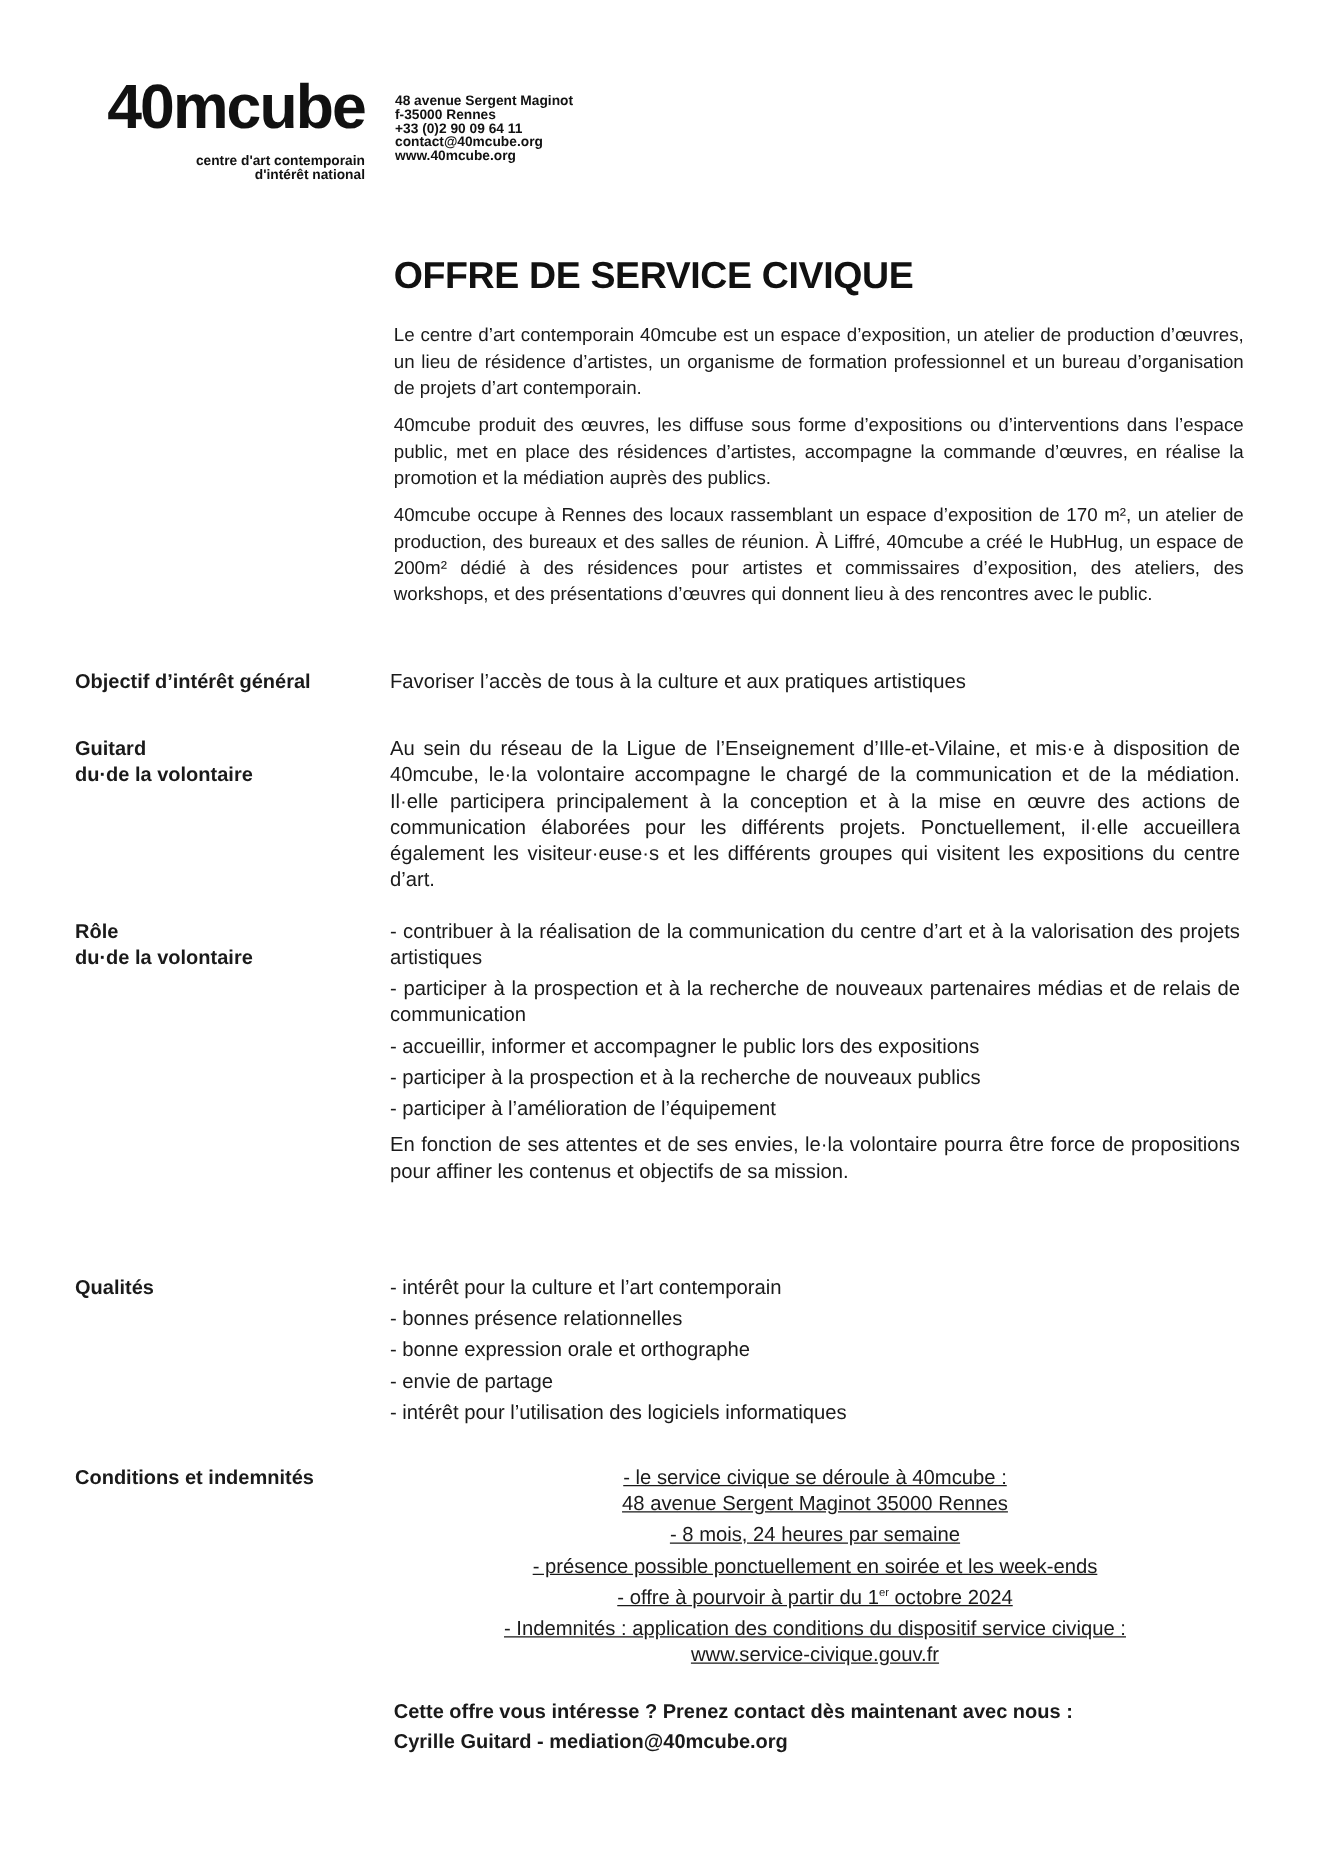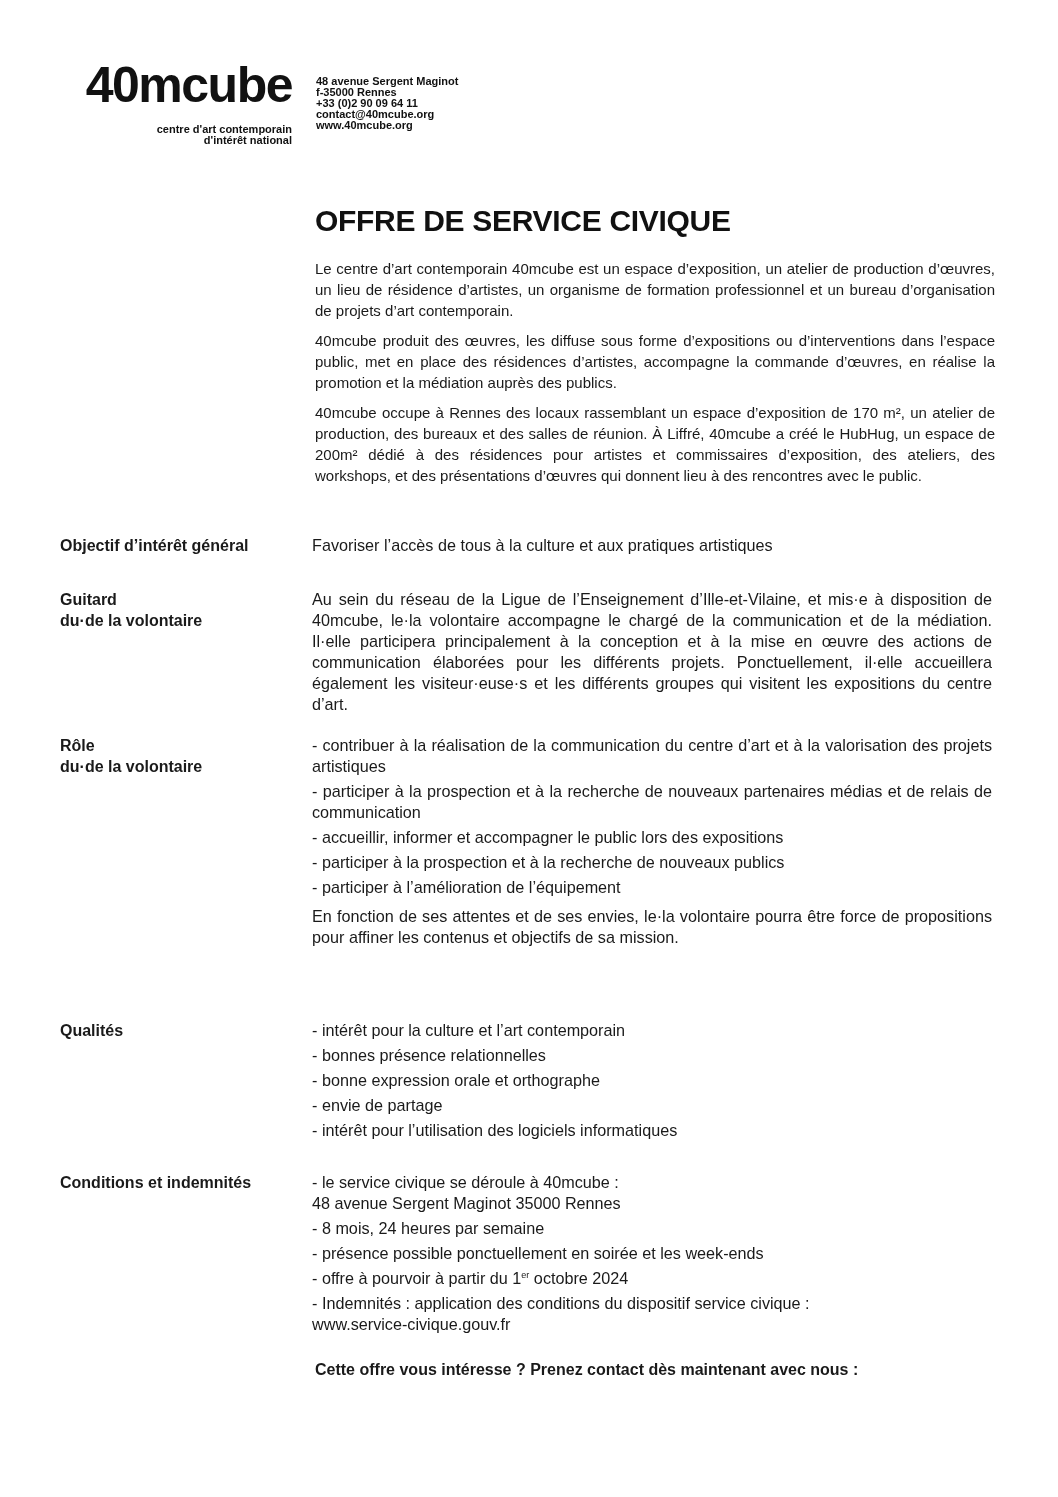--- a/index.html
+++ b/index.html
@@ -98,30 +98,31 @@
     <p>- bonne expression orale et orthographe</p>
     <p>- envie de partage</p>
     <p>- intérêt pour l’utilisation des logiciels informatiques</p>
   </div>
 </div>
 
 <div class="section" style="top:1172px;">
   <div class="sec-label">
     <div>Conditions et indemnités</div>
   </div>
-  <div class="sec-body" style="text-align:left;">
+  <div class="sec-body" style="text-align:center;text-decoration:underline;">
     <p>
       <span>- le service civique se déroule à 40mcube :</span><br>
       <span>48 avenue Sergent Maginot 35000 Rennes</span>
     </p>
     <p>- 8 mois, 24 heures par semaine</p>
     <p>- présence possible ponctuellement en soirée et les week-ends</p>
     <p><span>- offre à pourvoir à partir du 1</span><sup>er</sup><span> octobre 2024</span></p>
     <p>
       <span>- Indemnités : application des conditions du dispositif service civique :</span><br>
       <span>www.service-civique.gouv.fr</span>
     </p>
   </div>
 </div>
 
 <div class="cta">
   <div>Cette offre vous intéresse ? Prenez contact dès maintenant avec nous :</div>
+  <div>Cyrille Guitard - mediation@40mcube.org</div>
 </div>
 
 </body></html>

